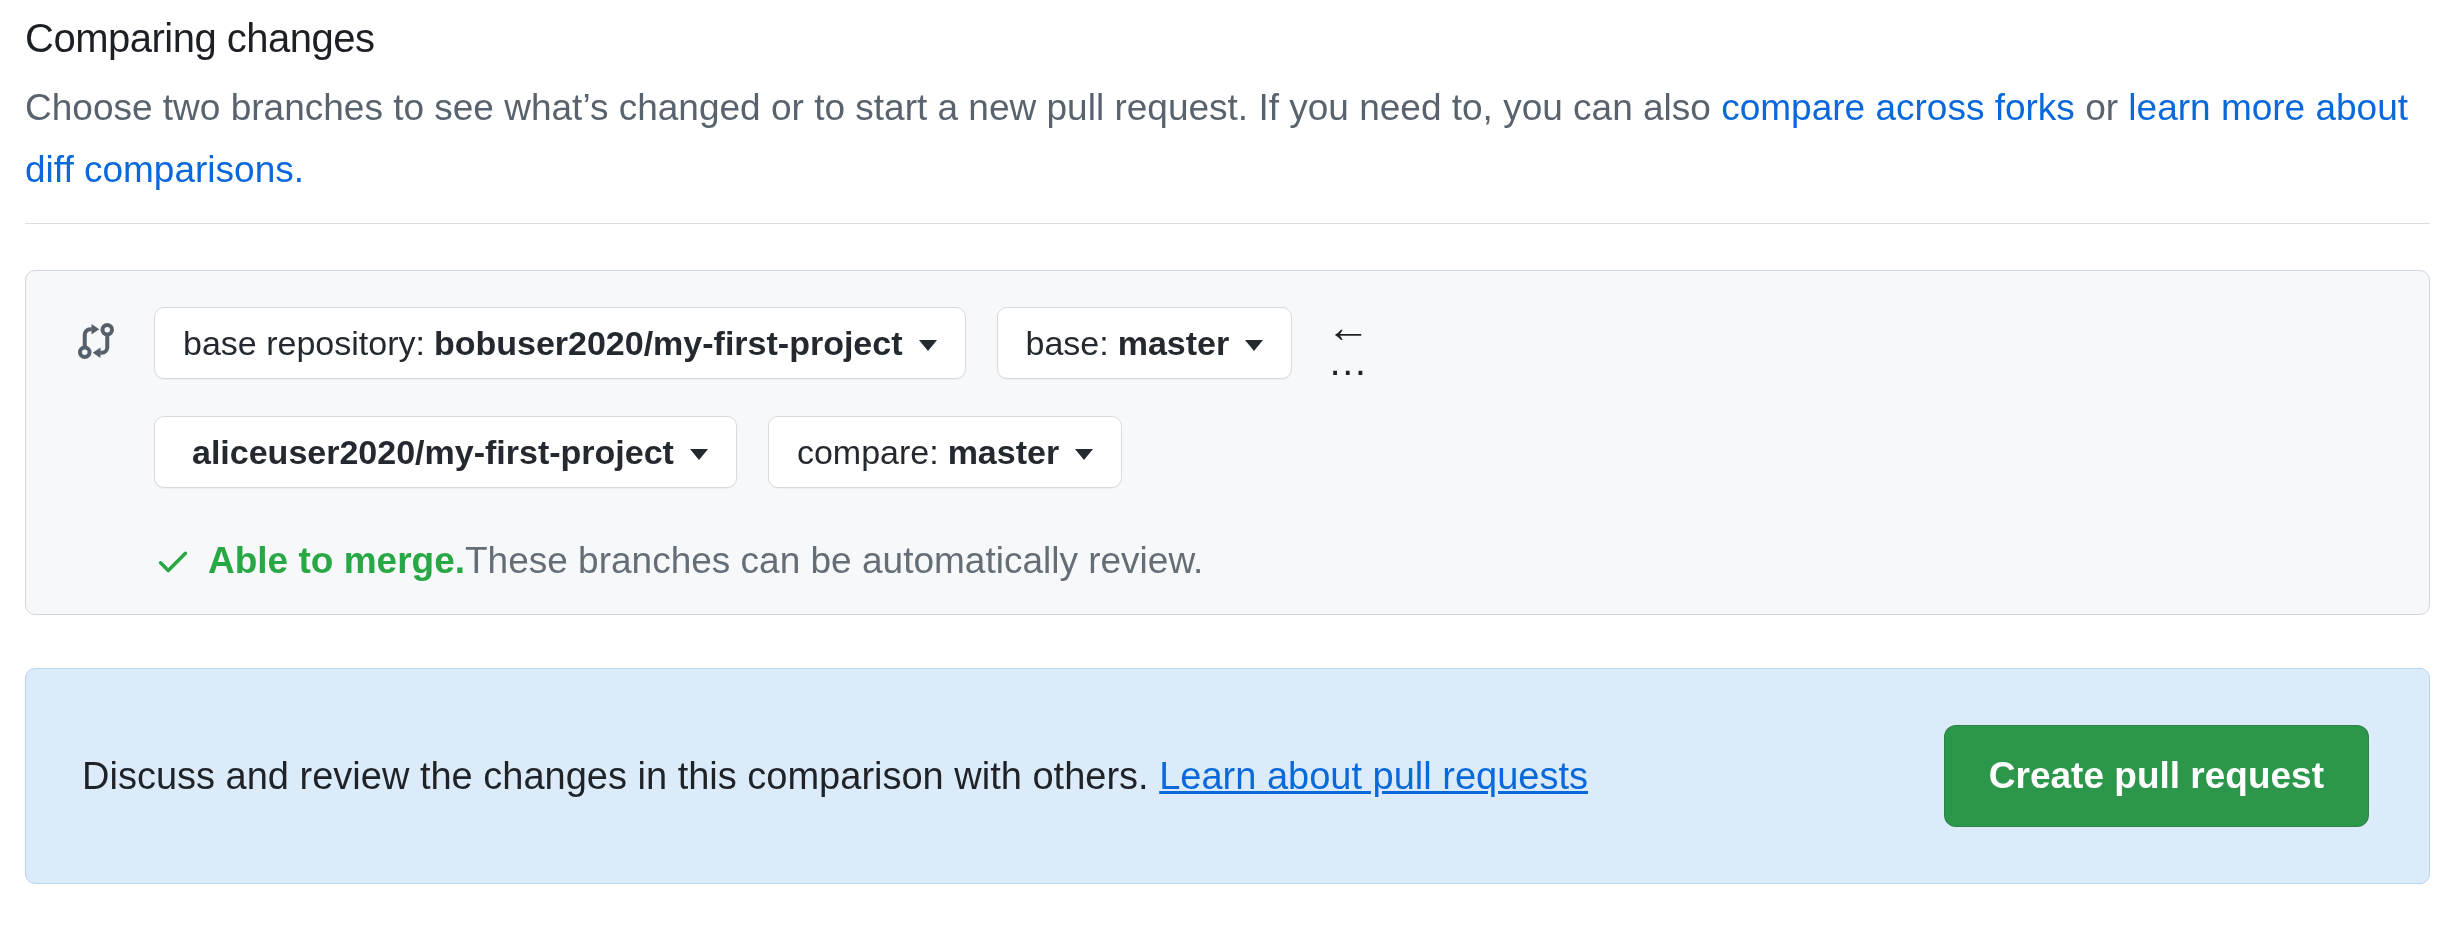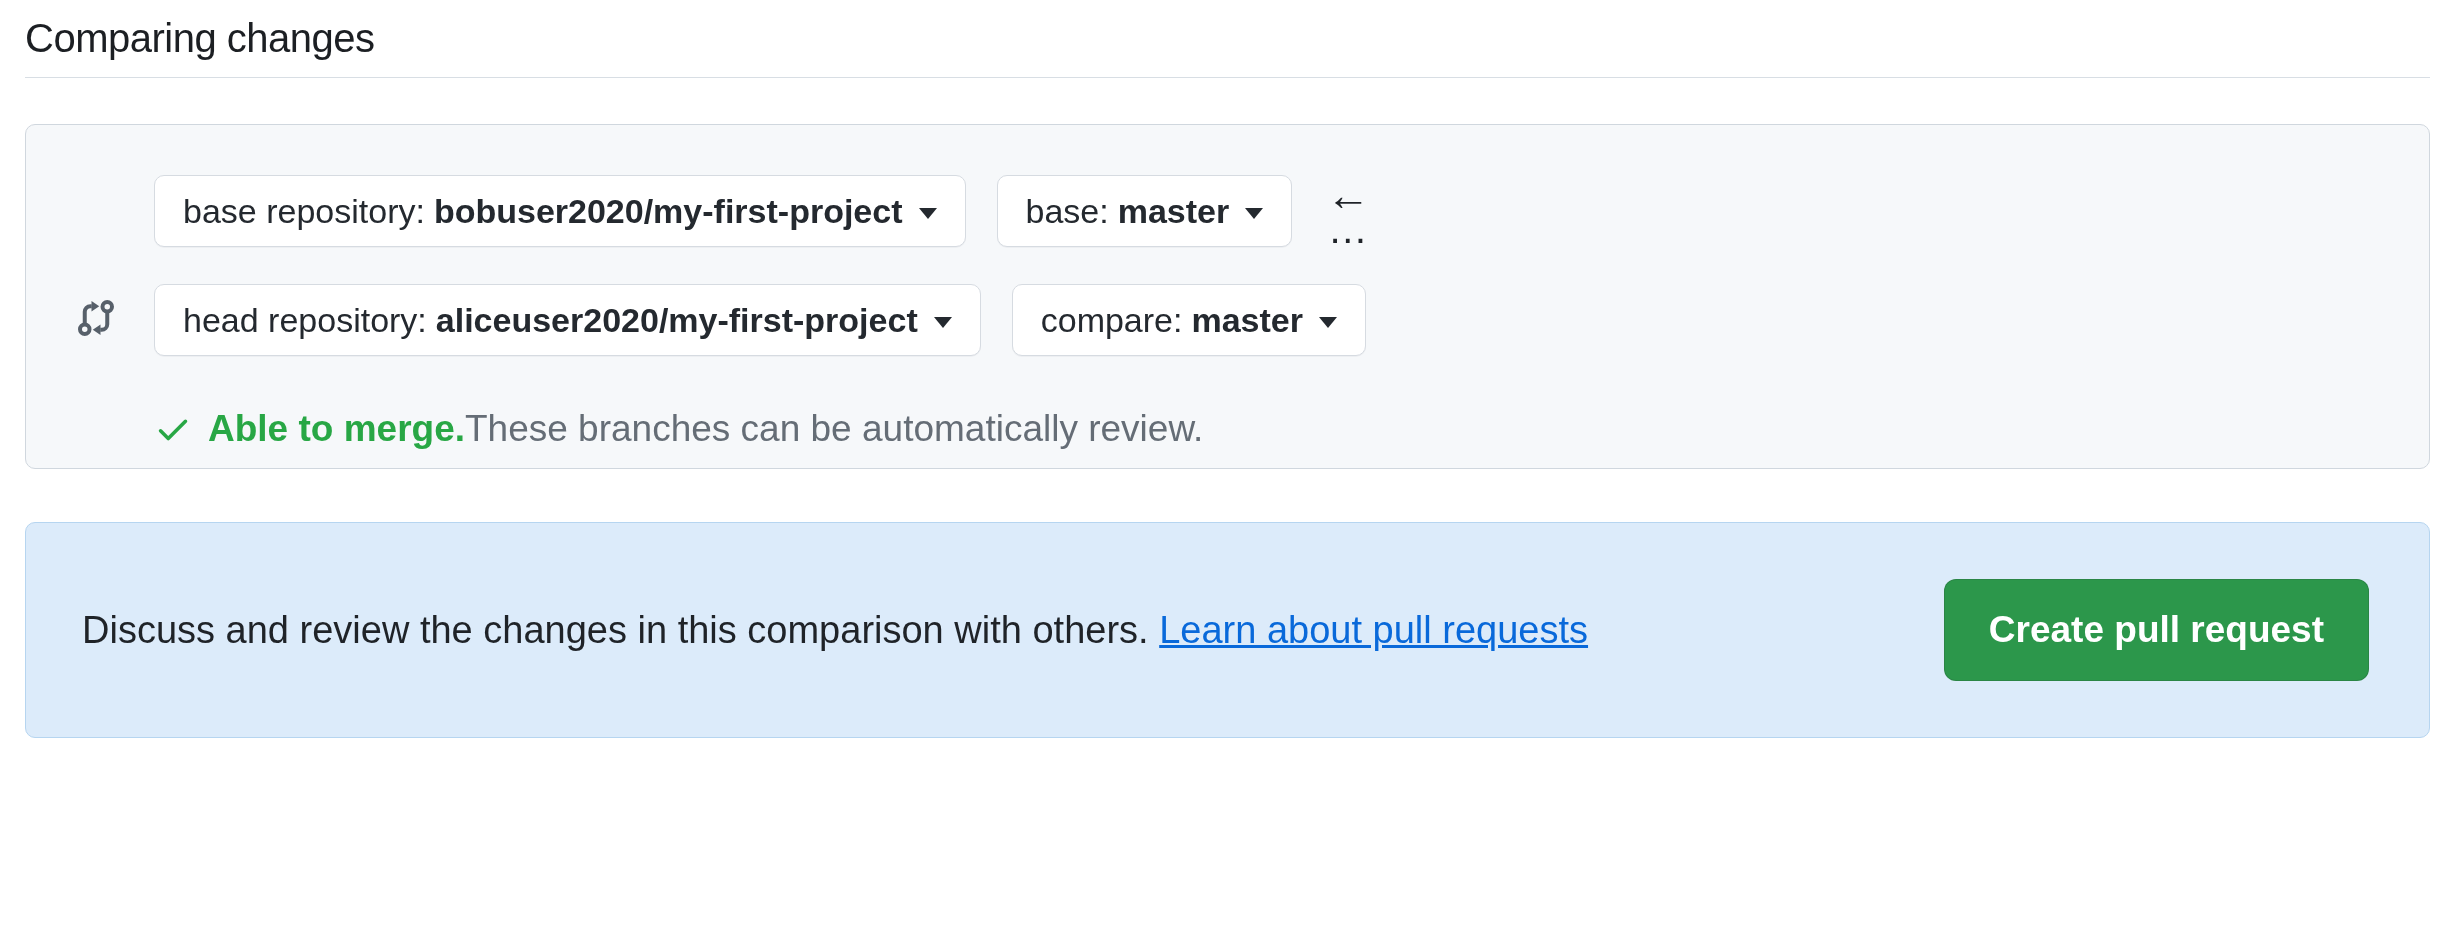--- a/index.html
+++ b/index.html
@@ -31,21 +31,21 @@
   .divider { border: none; border-top: 1.5px solid #d8dee4; margin: 0; }
 
   
   .range-box {
     margin-top: 46px;
     background: #f6f8fa;
     border: 1.5px solid #d0d7de;
     border-radius: 10px;
     height: 345px;
     display: flex;
-    align-items: center;
+    align-items: flex-start;
     padding: 34px 24px 4px 38px;
     box-sizing: border-box;
   }
   .compare-icon-wrap { margin: 16px 38px 0 12px; color: #57606a; flex: 0 0 auto; }
   .rows { display: flex; flex-direction: column; }
   .row { display: flex; align-items: center; }
   .row + .row { margin-top: 35px; }
 
   .select-btn {
     display: inline-flex;
@@ -110,20 +110,21 @@
     white-space: nowrap;
   }
 </style>
 </head>
 <body>
 
 <div class="page">
 
   <h1 class="page-title">Comparing changes</h1>
 
+  <p class="intro"><span>Choose two branches to see what’s changed or to start a new pull request. If you need to, you can also </span><a href="#">compare across forks</a><span> or </span><a href="#">learn more about diff comparisons.</a></p>
 
   <hr class="divider">
 
   <div class="range-box">
     <span class="compare-icon-wrap">
       <svg viewBox="0 0 16 16" width="40" height="40" aria-hidden="true">
         <g fill="none" stroke="#57606a" stroke-width="1.6">
           <circle cx="3.5" cy="12.5" r="1.9"></circle>
           <path d="M3.5 10.6 V5.5 a2.2 2.2 0 0 1 2.2 -2.2 h0.6"></path>
           <circle cx="12.5" cy="3.5" r="1.9"></circle>
@@ -148,21 +149,20 @@
           <span class="caret"></span>
         </button>
         <span class="range-arrow">
           <span class="arrow">←</span>
           <span class="dots">…</span>
         </span>
       </div>
 
       <div class="row">
         <button type="button" class="select-btn">
-          <span class="lbl">head repository:</span>
           <span class="val">aliceuser2020/my-first-project</span>
           <span class="caret"></span>
         </button>
         <button type="button" class="select-btn">
           <span class="lbl">compare:</span>
           <span class="val">master</span>
           <span class="caret"></span>
         </button>
       </div>
 

